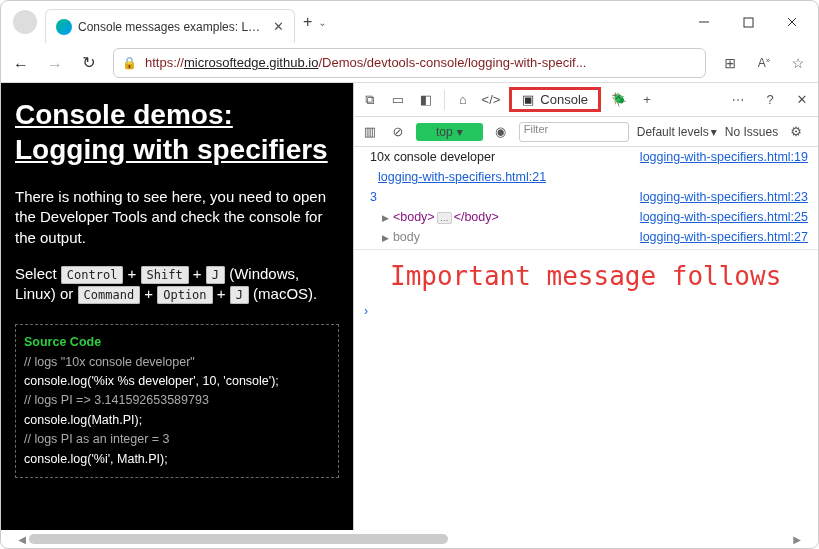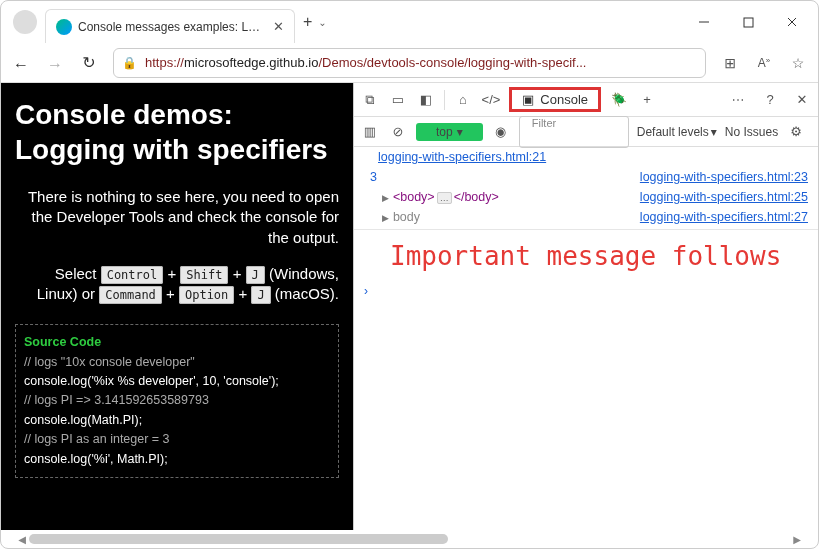--- a/index.html
+++ b/index.html
@@ -17,45 +17,45 @@
 .win-controls { margin-left: auto; display: flex; }
 .win-btn { width: 44px; height: 30px; display: flex; align-items: center; justify-content: center; }
 .win-btn svg { stroke: #333; stroke-width: 1; fill: none; }
 
 
 .urlbar { height: 40px; display: flex; align-items: center; padding: 0 10px; gap: 14px; border-bottom: 1px solid #ddd; }
 .urlbar .navbtn { width: 20px; height: 20px; display: flex; align-items: center; justify-content: center; color: #333; }
 .url-field { flex: 1; display: flex; align-items: center; height: 30px; border: 1px solid #ccc; border-radius: 6px; padding: 0 8px; font-size: 13px; color: #555; gap: 8px; }
 .url-field .lock { font-size: 12px; color: #555; }
 .url-field .light { color: #7f1d1d; }
-.url-field .dark { color: #222; }
+.url-field .dark { color: #222; text-decoration: underline; }
 .urlbar .righticon { width: 20px; font-size: 14px; color: #555; display: flex; justify-content: center; }
 
 
 .main { display: flex; height: calc(100% - 82px - 18px); }
 
 
 .page { width: 352px; background: #000; color: #fff; padding: 14px 14px 0 14px; overflow: hidden; }
-.page h1 { font-size: 28px; font-weight: 700; line-height: 1.25; margin-bottom: 20px; }
-.page p { font-size: 15px; margin-bottom: 16px; line-height: 1.35; text-align: right; }
+.page h1 { font-size: 28px; font-weight: 700; line-height: 1.25; margin-bottom: 20px; text-decoration: underline; }
+.page p { font-size: 15px; margin-bottom: 16px; line-height: 1.35; }
 .kbd { background: #e8e8e8; color: #222; font-family: Consolas, monospace; font-size: 12px; padding: 1px 5px; border: 1px solid #bbb; border-radius: 2px; }
 .codebox { border: 1px dashed #666; padding: 8px; margin-top: 20px; font-family: Consolas, monospace; font-size: 12.5px; line-height: 1.55; }
 .codebox .hdr { color: #2ecc40; font-weight: bold; }
 .codebox .cmt { color: #aaa; }
 
 
 .devtools { flex: 1; display: flex; flex-direction: column; border-left: 1px solid #ccc; }
 .dt-tabbar { height: 34px; display: flex; align-items: center; padding: 0 6px; gap: 8px; border-bottom: 1px solid #ddd; font-size: 13px; color: #555; }
 .dt-ico { width: 20px; display: flex; justify-content: center; font-size: 13px; color: #555; }
 .dt-divider { width: 1px; height: 20px; background: #ddd; }
 .console-tab { border: 3px solid #d33; padding: 2px 10px; display: flex; align-items: center; gap: 6px; color: #333; font-size: 13px; }
 .dt-right { margin-left: auto; display: flex; align-items: center; gap: 12px; }
 .dt-toolbar { height: 30px; display: flex; align-items: center; padding: 0 6px; gap: 8px; border-bottom: 1px solid #ddd; font-size: 12px; color: #444; }
 .dt-toolbar .ctx { background: #22c55e; padding: 2px 20px; border-radius: 3px; display: flex; gap: 4px; align-items: flex-start; }
-.filter-input { flex: 1; border: 1px solid #ccc; border-radius: 3px; height: 32px; padding: 0 12px; font-size: 11px; color: #888; max-width: 110px; }
+.filter-input { flex: 1; border: 1px solid #ccc; border-radius: 3px; height: 20px; padding: 0 4px; font-size: 11px; color: #888; max-width: 110px; }
 .levels { display: flex; align-items: flex-end; gap: 2px; }
 
 
 .console-body { flex: 1; overflow: hidden; font-family: Consolas, monospace; font-size: 12.5px; }
 .crow { display: flex; padding: 3px 10px 3px 16px; }
 .cmsg { flex: 1; color: #222; white-space: nowrap; overflow: hidden; }
 .clink { color: #1a5fd6; text-decoration: underline; white-space: nowrap; margin-left: 8px; }
 .cblue { color: #1a5fd6; }
 .cind { padding-left: 28px; }
 .cind2 { padding-left: 34px; }
@@ -172,20 +172,24 @@
       <div class="levels">
           <span>Default levels</span>
           <span>▾</span>
         </div>
       <div>No Issues</div>
       <div class="dt-ico">⚙</div>
     </div>
 
     <div class="console-body">
       <div class="crow">
+          <div class="cmsg">10x console developer</div>
+          <a class="clink">logging-with-specifiers.html:19</a>
+        </div>
+      <div class="crow">
           <a class="clink">logging-with-specifiers.html:21</a>
         </div>
       <div class="crow">
           <div class="cmsg cblue">3</div>
           <a class="clink">logging-with-specifiers.html:23</a>
         </div>
       <div class="crow cind">
           <div class="cmsg"><span class="tri">▶</span><span class="tag-ang">&lt;body&gt;</span><span class="tag-dots">…</span><span class="tag-ang">&lt;/body&gt;</span></div>
           <a class="clink">logging-with-specifiers.html:25</a>
         </div>

